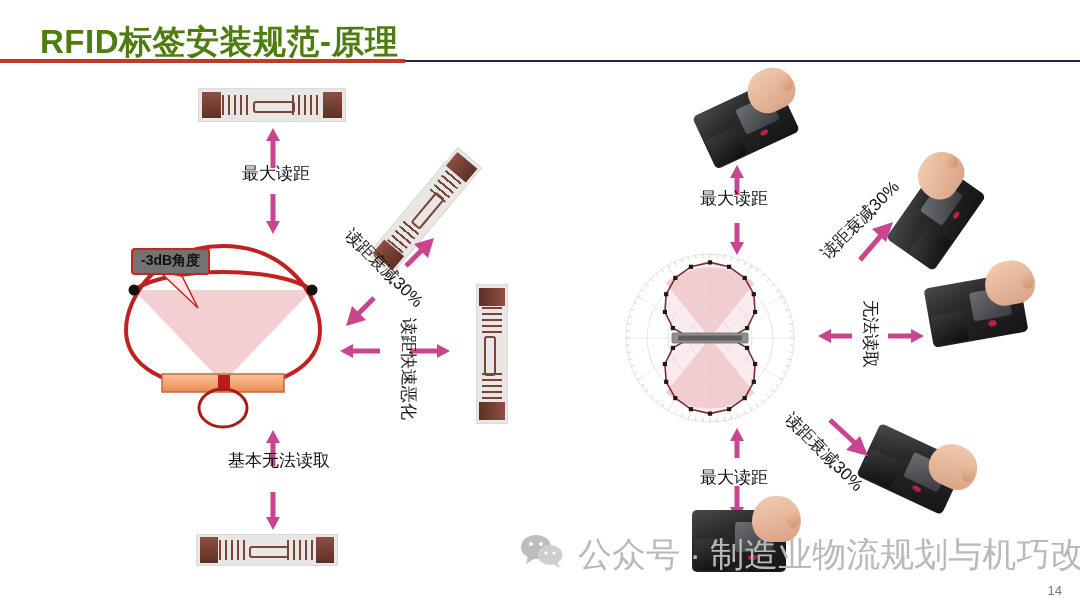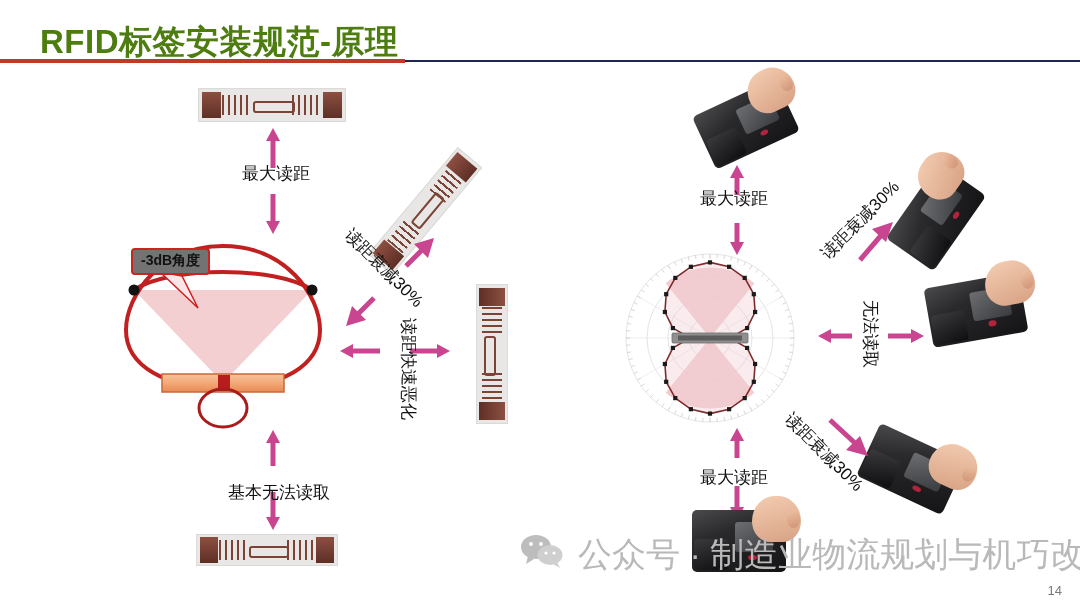--- a/index.html
+++ b/index.html
@@ -197,21 +197,21 @@
   <div class="lbl rot90" style="left:420px;top:318px;">读距快速恶化</div>
 
   <div class="arrow" style="left:262px;top:430px;">
     <svg width="22" height="100" viewBox="0 0 22 100">
       <line x1="11" y1="10" x2="11" y2="36" stroke="#c9458f" stroke-width="5"></line>
       <polygon points="11,0 4,13 18,13" fill="#c9458f"></polygon>
       <line x1="11" y1="62" x2="11" y2="90" stroke="#c9458f" stroke-width="5"></line>
       <polygon points="11,100 4,87 18,87" fill="#c9458f"></polygon>
     </svg>
   </div>
-  <div class="lbl" style="left:228px;top:481px;">基本无法读取</div>
+  <div class="lbl" style="left:228px;top:449px;">基本无法读取</div>
 
   <div class="tag" style="left:196px;top:534px;width:142px;height:32px;">
     <div class="pad-l"></div>
     <div class="mean l"></div>
     <div class="loopbar"></div>
     <div class="mean r"></div>
     <div class="pad-r"></div>
   </div>
 
   <div class="polarL">

